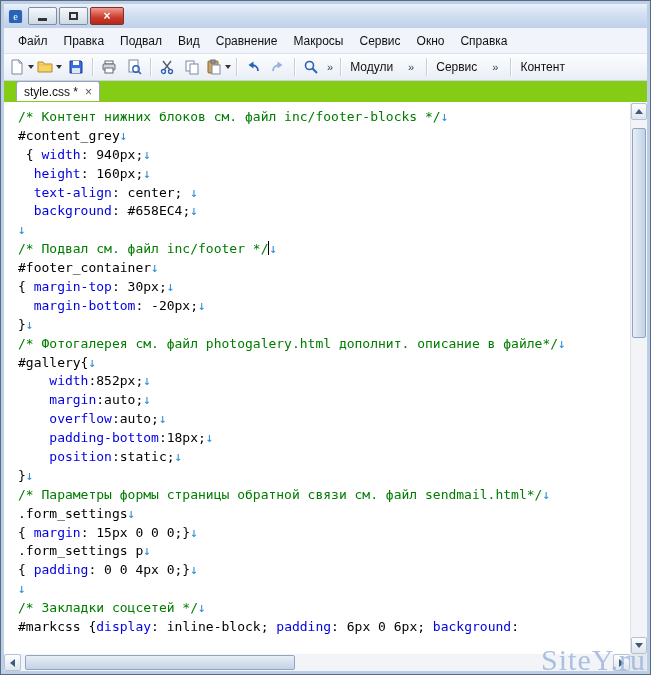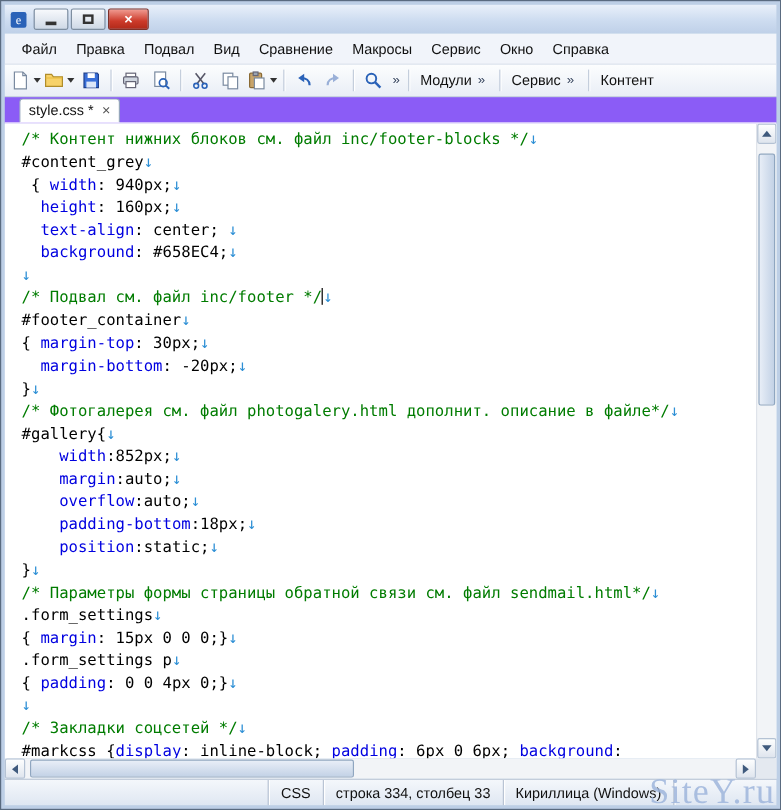--- a/index.html
+++ b/index.html
@@ -24,24 +24,24 @@
 
   
   .toolbar { height:27px; background:linear-gradient(#fcfdfe,#e9eef6); border-bottom:1px solid #c8d2e0;
     display:flex; align-items:center; padding:0 4px; gap:1px; }
   .tbtn { height:22px; min-width:24px; border:1px solid transparent; border-radius:2px; background:transparent;
     display:flex; align-items:center; justify-content:center; cursor:default; }
   .tbtn svg { width:16px; height:16px; }
   .dd { width:0; height:0; border-left:3px solid transparent; border-right:3px solid transparent; border-top:4px solid #333; margin-left:3px; }
   .tsep { width:1px; height:18px; background:#c4cedc; margin:0 3px; box-shadow:1px 0 0 #fff; }
   .chev { font-size:11px; color:#33415a; padding:0 3px; }
-  .tgroup { display:flex; align-items:center; gap:2px; font-size:12px; color:#111; padding:2px 5px; cursor:default; }
-
-  
-  .tabbar { height:22px; background:#8b5cf6; display:flex; align-items:center; padding:0 0 0 12px; border-bottom:1px solid #fff; }
+  .tgroup { display:flex; align-items:center; gap:12px; font-size:12px; color:#111; padding:2px 5px; cursor:default; }
+
+  
+  .tabbar { height:22px; background:#84cc16; display:flex; align-items:flex-start; padding:0 0 0 12px; border-bottom:1px solid #fff; }
   .tab { height:20px; background:#fff; border:1px solid #95a6bc; border-bottom:none; border-radius:3px 3px 0 0;
     display:flex; align-items:center; gap:7px; padding:0 7px; font-size:12px; color:#111; cursor:default; }
   .tab-close { font-size:12px; color:#555; line-height:10px; cursor:default; }
 
   
   .editor-wrap { flex:1; display:flex; background:#fff; overflow:hidden; }
   .code { flex:1; overflow:hidden; padding:5px 0 0 14px; font-family:"DejaVu Sans Mono", monospace; font-size:13px; line-height:18.9px; white-space:pre; }
   .line { height:18.9px; }
   .t { color:var(--c-text); }
   .p { color:var(--c-property); }
@@ -241,22 +241,15 @@
       <div class="htrack">
         <div class="hthumb"></div>
       </div>
       <span class="hbtn">
           <span class="tri-right"></span>
         </span>
     </div>
     <div class="corner"></div>
   </div>
 
-  <div class="statusbar">
-    <span class="sb-spacer"></span>
-    <span class="sb-cell">CSS</span>
-    <span class="sb-cell">строка 334, столбец 33</span>
-    <span class="sb-cell">Кириллица (Windows)</span>
-    <span class="sb-right"></span>
-  </div>
 
   <div class="watermark">SiteY.ru</div>
 </div>
 
 </body></html>

